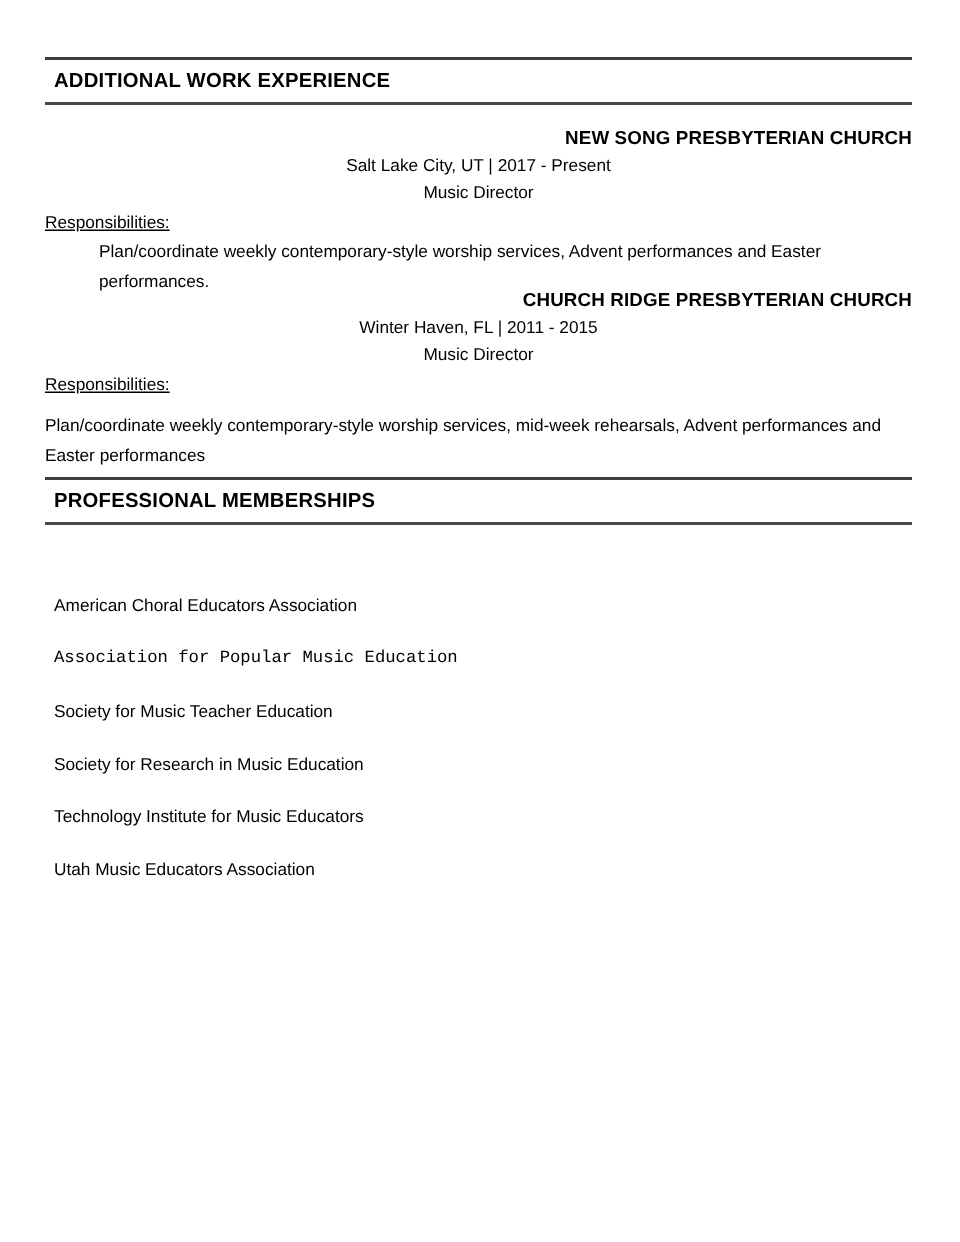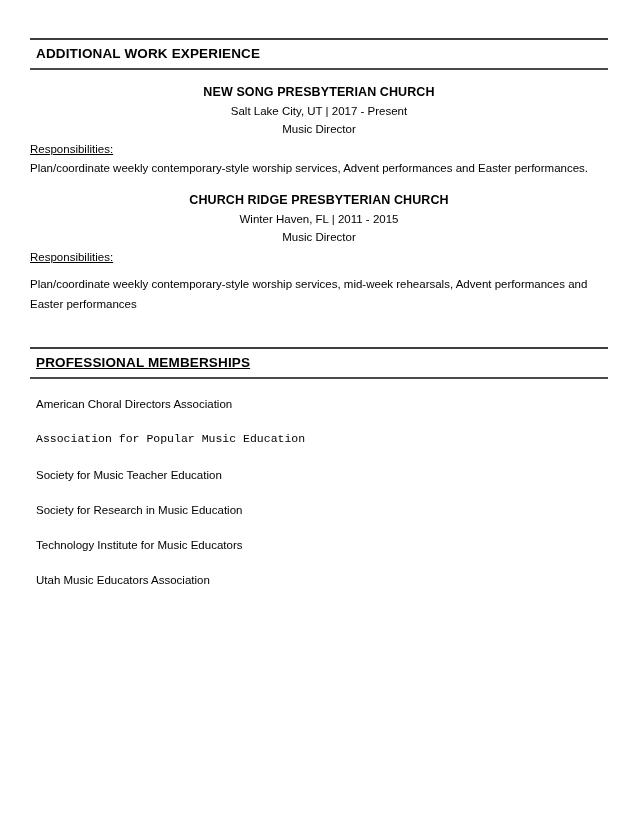--- a/index.html
+++ b/index.html
@@ -53,20 +53,21 @@
 
   
   .entry-center {
     text-align: center;
     line-height: 18.5px;
   }
   .entry-org {
     font-size: 12.5px;
     font-weight: bold;
     letter-spacing: 0.1px;
+    text-align: right;
   }
   .entry-meta {
     font-size: 11.5px;
   }
   .entry-role {
     font-size: 11.5px;
   }
 
   .resp-label {
     font-size: 11.5px;
@@ -114,46 +115,46 @@
       <div class="entry-org">NEW SONG PRESBYTERIAN CHURCH</div>
       <div class="entry-meta">Salt Lake City, UT | 2017 - Present</div>
       <div class="entry-role">Music Director</div>
     </div>
   </div>
 
   <div class="section" style="top:139px;">
     <div>
       <span class="resp-label">Responsibilities:</span>
     </div>
-    <div class="resp-text" style="margin-top:2px;">Plan/coordinate weekly contemporary-style worship services, Advent performances and Easter performances.</div>
+    <div class="resp-text" style="margin-top:2px;margin-left:36px;">Plan/coordinate weekly contemporary-style worship services, Advent performances and Easter performances.</div>
   </div>
 
   <div class="section" style="top:191px;">
     <div class="entry-center">
       <div class="entry-org">CHURCH RIDGE PRESBYTERIAN CHURCH</div>
       <div class="entry-meta">Winter Haven, FL | 2011 - 2015</div>
       <div class="entry-role">Music Director</div>
     </div>
   </div>
 
   <div class="section" style="top:247px;">
     <div>
       <span class="resp-label">Responsibilities:</span>
     </div>
     <div class="resp-text" style="margin-top:10px; width:570px;">Plan/coordinate weekly contemporary-style worship services, mid-week rehearsals, Advent performances and Easter performances</div>
   </div>
 
-  <div class="section" style="top:347px;text-decoration:underline;">
+  <div class="section" style="top:318px;">
     <div class="rule"></div>
     <div class="section-title">PROFESSIONAL MEMBERSHIPS</div>
     <div class="rule-thin"></div>
   </div>
 
   <div class="section" style="top:396px; left:36px; width:572px;">
-    <div class="membership-item" style="margin-bottom:19.3px;">American Choral Directors Association</div>
+    <div class="membership-item" style="margin-bottom:19.3px;">American Choral Educators Association</div>
     <div class="membership-item" style="margin-bottom:19.3px;font-family:Liberation Mono, monospace;">Association for Popular Music Education</div>
     <div class="membership-item" style="margin-bottom:19.3px;">Society for Music Teacher Education</div>
     <div class="membership-item" style="margin-bottom:19.3px;">Society for Research in Music Education</div>
     <div class="membership-item" style="margin-bottom:19.3px;">Technology Institute for Music Educators</div>
     <div class="membership-item">Utah Music Educators Association</div>
   </div>
 
   <div class="footer">Seth Pendergast -  11</div>
 
 </div>

